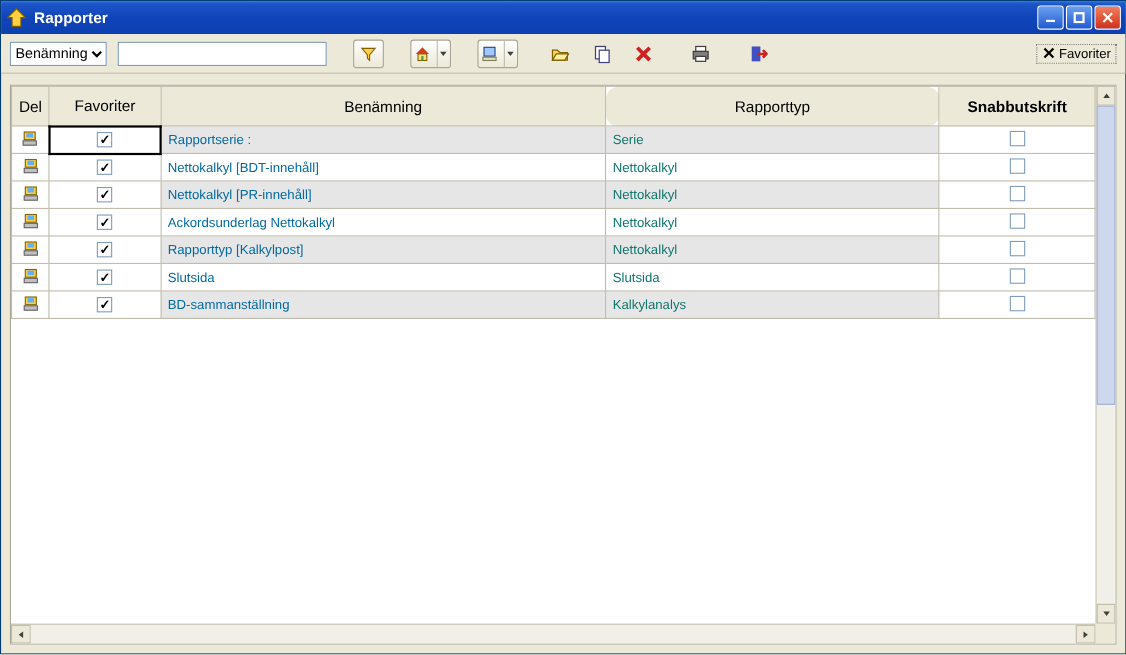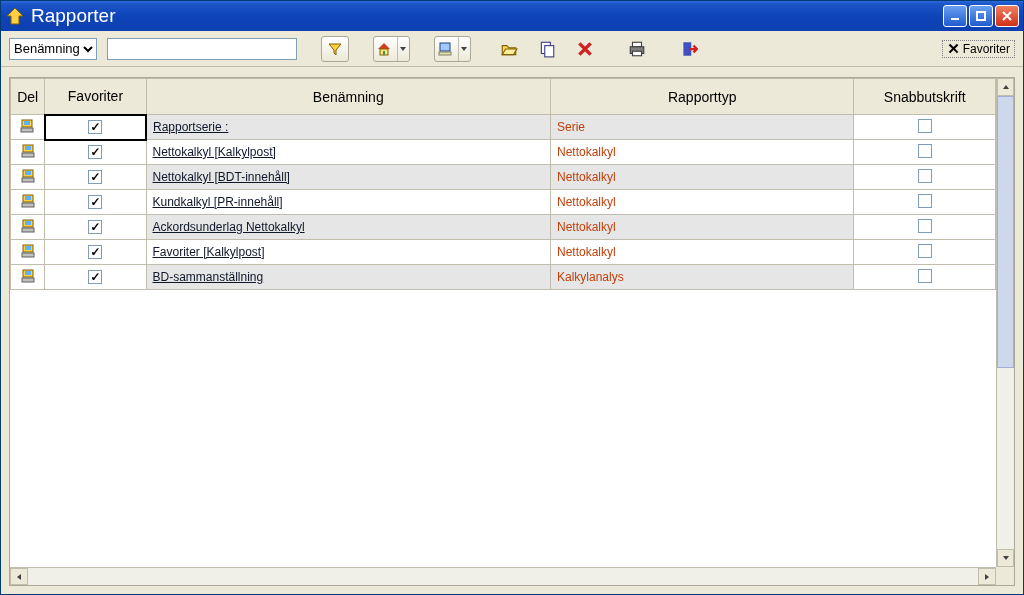--- a/index.html
+++ b/index.html
@@ -19,22 +19,22 @@
     flex-direction: column;
   }
   
   .titlebar {
     height: 30px;
     background: linear-gradient(to bottom, #2a6ad8 0%, #1c55c8 10%, #0f44b9 50%, #0d40b0 100%);
     display: flex;
     align-items: center;
     padding: 0 4px;
     color: #fff;
-    font-weight: normal;
-    font-size: 19px;
+    font-weight: bold;
+    font-size: 14px;
   }
   .titlebar .icon-slot {
     width: 20px; height: 20px; margin-right: 6px;
     display: flex; align-items: center; justify-content: center;
   }
   .titlebar .title-text { flex: 1; }
   .win-controls { display: flex; gap: 2px; }
   .win-btn {
     width: 24px; height: 22px;
     border: 1px solid #fff;
@@ -152,22 +152,22 @@
     background: #e6e6e6;
   }
   tbody tr:nth-child(even) td:nth-child(3),
   tbody tr:nth-child(even) td:nth-child(4) {
     background: #fff;
   }
   tbody td.icon-cell, thead th.icon-col { width: 34px; text-align: center; }
   tbody td.fav-cell, thead th.fav-col { width: 100px; text-align: center; background: #fff; }
   thead th.fav-col { background: #ece9d8; }
   thead th.name-col { width: 400px; }
-  thead th.type-col { width: 300px; }
-  thead th.snab-col { width: 140px; }
+  thead th.type-col { width: 300px; border-radius: 11px; }
+  thead th.snab-col { width: 140px; font-weight: bold; }
   tbody td.snab-cell { text-align: center; background: #fff; }
   tbody td.icon-cell { background: #fff; }
   .row-icon {
     width: 18px; height: 18px; display: inline-flex; align-items: center; justify-content: center;
   }
   .chk {
     width: 14px; height: 14px;
     border: 1px solid #7f9db9;
     background: #fff;
     display: inline-flex; align-items: center; justify-content: center;
@@ -176,22 +176,22 @@
     content: "✓";
     font-size: 12px;
     font-weight: bold;
     color: #000;
     line-height: 1;
   }
   .selected-fav {
     border: 2px solid #000 !important;
     padding: 0;
   }
-  .link-text { color: #0f172a; text-decoration: underline; cursor: pointer; }
-  .plain-text { color: #c2410c; }
+  .link-text { color: #0369a1; cursor: pointer; }
+  .plain-text { color: #0f766e; }
 
   
   .vscroll {
     position: absolute;
     right: 0; top: 0; bottom: 18px;
     width: 18px;
     background: #ece9d8;
     border-left: 1px solid #c0bdad;
     display: flex; flex-direction: column;
   }
@@ -374,47 +374,34 @@
             </tr>
             <tr>
               <td class="icon-cell"><span class="row-icon">
                   <svg viewBox="0 0 16 16" width="16" height="16">
                     <rect x="3" y="2" width="10" height="7" fill="#ffd040" stroke="#806000"></rect>
                     <rect x="2" y="10" width="12" height="4" fill="#c0c0c0" stroke="#606060"></rect>
                     <rect x="5" y="3" width="6" height="4" fill="#60b0ff"></rect>
                   </svg>
                 </span></td>
               <td class="fav-cell"><span class="chk checked"></span></td>
-              <td><span class="link-text">Nettokalkyl [Kalkylpost]</span></td>
-              <td><span class="plain-text">Nettokalkyl</span></td>
-              <td class="snab-cell"><span class="chk"></span></td>
-            </tr>
-            <tr>
-              <td class="icon-cell"><span class="row-icon">
-                  <svg viewBox="0 0 16 16" width="16" height="16">
-                    <rect x="3" y="2" width="10" height="7" fill="#ffd040" stroke="#806000"></rect>
-                    <rect x="2" y="10" width="12" height="4" fill="#c0c0c0" stroke="#606060"></rect>
-                    <rect x="5" y="3" width="6" height="4" fill="#60b0ff"></rect>
-                  </svg>
-                </span></td>
-              <td class="fav-cell"><span class="chk checked"></span></td>
               <td><span class="link-text">Nettokalkyl [BDT-innehåll]</span></td>
               <td><span class="plain-text">Nettokalkyl</span></td>
               <td class="snab-cell"><span class="chk"></span></td>
             </tr>
             <tr>
               <td class="icon-cell"><span class="row-icon">
                   <svg viewBox="0 0 16 16" width="16" height="16">
                     <rect x="3" y="2" width="10" height="7" fill="#ffd040" stroke="#806000"></rect>
                     <rect x="2" y="10" width="12" height="4" fill="#c0c0c0" stroke="#606060"></rect>
                     <rect x="5" y="3" width="6" height="4" fill="#60b0ff"></rect>
                   </svg>
                 </span></td>
               <td class="fav-cell"><span class="chk checked"></span></td>
-              <td><span class="link-text">Kundkalkyl [PR-innehåll]</span></td>
+              <td><span class="link-text">Nettokalkyl [PR-innehåll]</span></td>
               <td><span class="plain-text">Nettokalkyl</span></td>
               <td class="snab-cell"><span class="chk"></span></td>
             </tr>
             <tr>
               <td class="icon-cell"><span class="row-icon">
                   <svg viewBox="0 0 16 16" width="16" height="16">
                     <rect x="3" y="2" width="10" height="7" fill="#ffd040" stroke="#806000"></rect>
                     <rect x="2" y="10" width="12" height="4" fill="#c0c0c0" stroke="#606060"></rect>
                     <rect x="5" y="3" width="6" height="4" fill="#60b0ff"></rect>
                   </svg>
@@ -426,22 +413,35 @@
             </tr>
             <tr>
               <td class="icon-cell"><span class="row-icon">
                   <svg viewBox="0 0 16 16" width="16" height="16">
                     <rect x="3" y="2" width="10" height="7" fill="#ffd040" stroke="#806000"></rect>
                     <rect x="2" y="10" width="12" height="4" fill="#c0c0c0" stroke="#606060"></rect>
                     <rect x="5" y="3" width="6" height="4" fill="#60b0ff"></rect>
                   </svg>
                 </span></td>
               <td class="fav-cell"><span class="chk checked"></span></td>
-              <td><span class="link-text">Favoriter [Kalkylpost]</span></td>
+              <td><span class="link-text">Rapporttyp [Kalkylpost]</span></td>
               <td><span class="plain-text">Nettokalkyl</span></td>
+              <td class="snab-cell"><span class="chk"></span></td>
+            </tr>
+            <tr>
+              <td class="icon-cell"><span class="row-icon">
+                  <svg viewBox="0 0 16 16" width="16" height="16">
+                    <rect x="3" y="2" width="10" height="7" fill="#ffd040" stroke="#806000"></rect>
+                    <rect x="2" y="10" width="12" height="4" fill="#c0c0c0" stroke="#606060"></rect>
+                    <rect x="5" y="3" width="6" height="4" fill="#60b0ff"></rect>
+                  </svg>
+                </span></td>
+              <td class="fav-cell"><span class="chk checked"></span></td>
+              <td><span class="link-text">Slutsida</span></td>
+              <td><span class="plain-text">Slutsida</span></td>
               <td class="snab-cell"><span class="chk"></span></td>
             </tr>
             <tr>
               <td class="icon-cell"><span class="row-icon">
                   <svg viewBox="0 0 16 16" width="16" height="16">
                     <rect x="3" y="2" width="10" height="7" fill="#ffd040" stroke="#806000"></rect>
                     <rect x="2" y="10" width="12" height="4" fill="#c0c0c0" stroke="#606060"></rect>
                     <rect x="5" y="3" width="6" height="4" fill="#60b0ff"></rect>
                   </svg>
                 </span></td>

